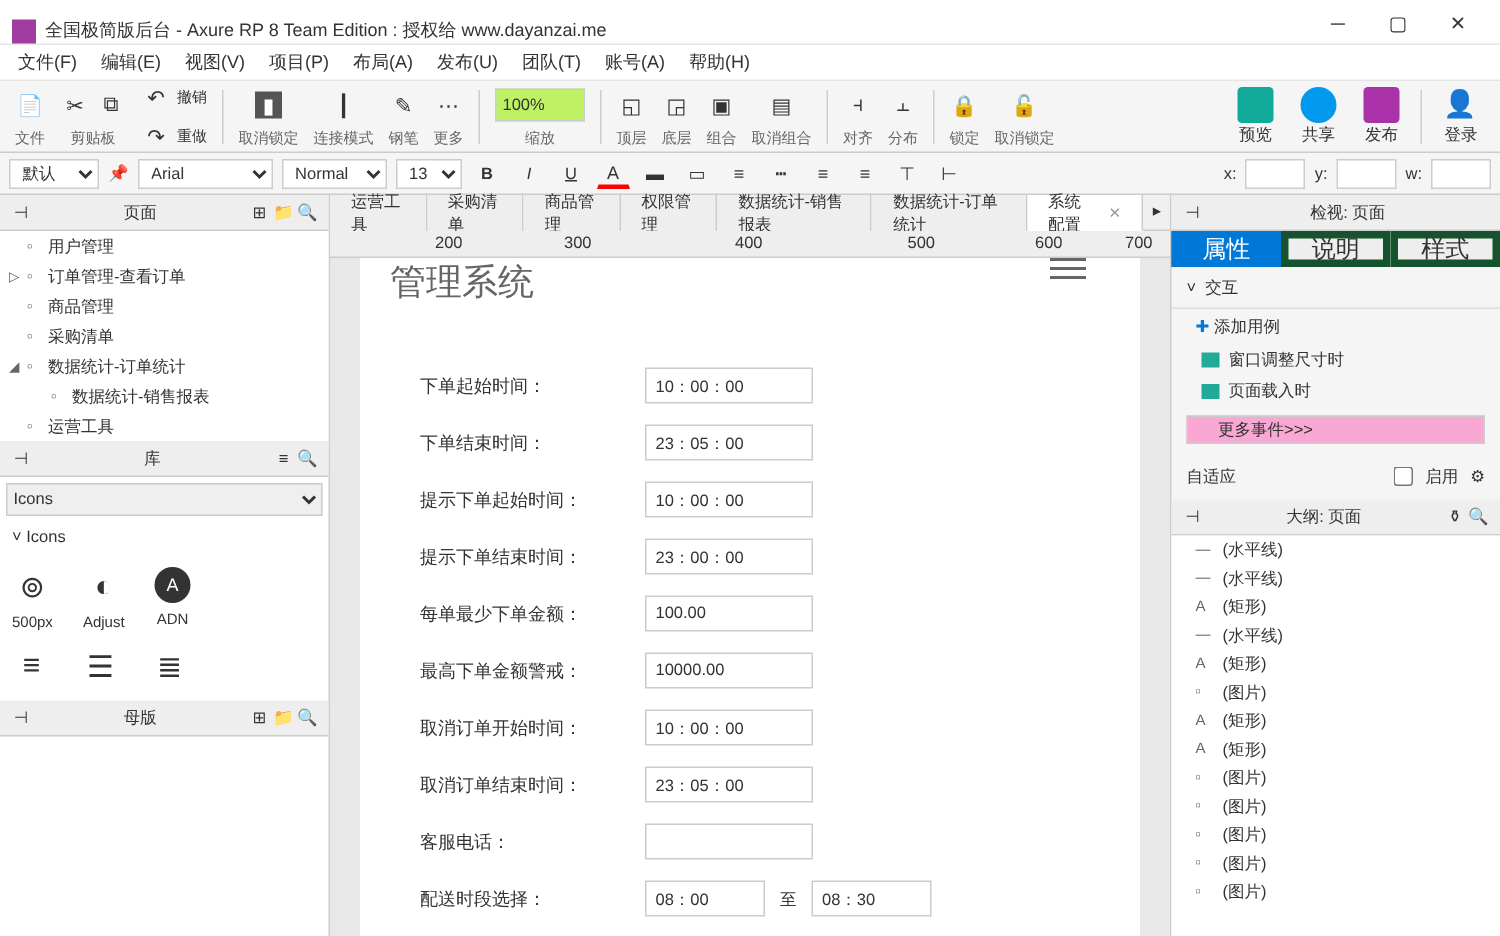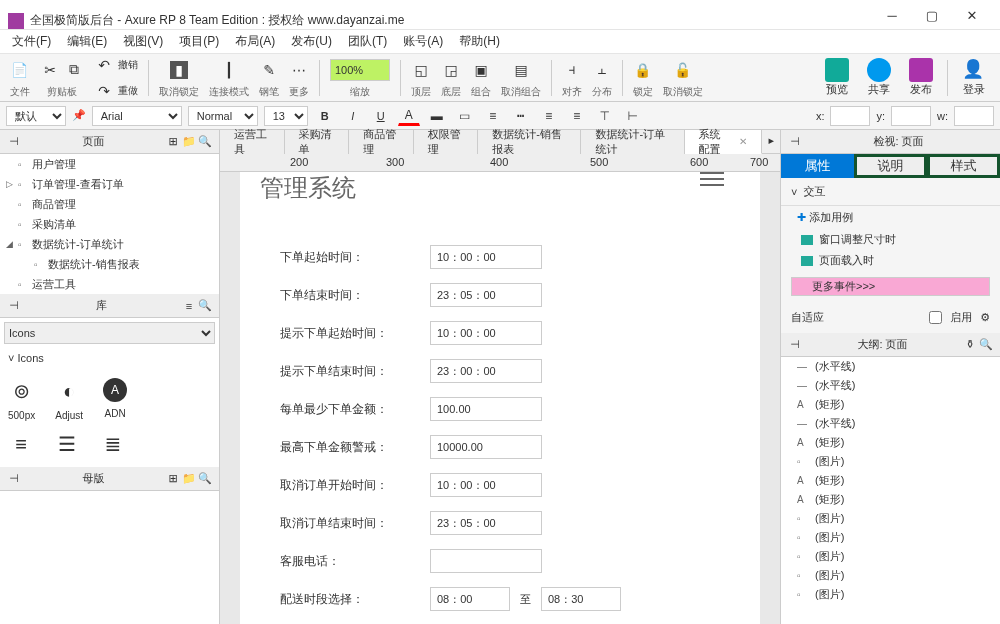--- a/index.html
+++ b/index.html
@@ -50,21 +50,21 @@
 .mhead .mht{font-size:24px;color:#666;margin-left:4px}
 .mham{width:24px;display:flex;flex-direction:column;gap:4px;margin-left:auto;margin-right:20px}
 .mham span{height:2px;background:#666}
 .mform{padding:10px 40px}
 .mrow{display:flex;align-items:center;height:38px}
 .mrow .mlab{width:150px;text-align:left;font-size:12px;color:#333}
 .mrow input{width:112px;height:24px;border:1px solid #ccc;padding:0 6px;font-size:11px}
 .mrow .mto{margin:0 10px}
 .rightcol{width:220px;display:flex;flex-direction:column;border-left:1px solid #ccc;background:#f5f5f5}
 .rtabs{display:flex;height:24px}
-.rtab{flex:1;display:flex;align-items:center;justify-content:center;background:#eee;border:3px solid #14532d;cursor:pointer;font-size:13px}
+.rtab{flex:1;display:flex;align-items:center;justify-content:center;background:#eee;border:5px solid #14532d;cursor:pointer;font-size:16px}
 .rtab.active{background:#0078d7;color:#fff;border-color:#0078d7}
 .rsec{padding:6px 10px;border-bottom:1px solid #ddd}
 .rsec .rsh{display:flex;align-items:center;gap:6px;font-size:11px;cursor:pointer}
 .rlink{color:#0078d7;cursor:pointer;padding:4px 0 4px 16px;font-size:11px}
 .revt{padding:3px 0 3px 20px;font-size:11px;display:flex;align-items:center;gap:6px}
 .revt .reico{width:12px;height:10px;background:#2a9;display:inline-block}
 .rmore{margin:6px 10px;height:19px;border:1px solid #ccc;background:#f9a8d4;display:flex;align-items:center;padding:0 20px;font-size:11px;cursor:pointer}
 .radapt{padding:8px 10px;display:flex;align-items:center;gap:8px;font-size:11px}
 .radapt .flexsp{flex:1}
 .outline{flex:1;overflow:auto;background:#fff;font-size:11px}
@@ -366,23 +366,23 @@
           <span>数据统计-订单统计</span>
         </div>
       <div class="tab active">
           <span>系统配置</span>
           <span class="tclose">✕</span>
         </div>
       <span style="padding:4px 6px;cursor:pointer">▸</span>
     </div>
     <div class="ruler">
       <span style="left:70px">200</span>
-        <span style="left:166px">300</span>
+        <span style="left:156px">300</span>
         <span style="left:270px">400</span>
-        <span style="left:370px">500</span>
+        <span style="left:385px">500</span>
         <span style="left:470px">600</span>
         <span style="left:530px">700</span>
     </div>
     <div class="canvas">
       <div class="mockup">
         <div class="mhead">
           <span class="mht">管理系统</span>
           <div class="mham">
               <span></span>
               <span></span>

